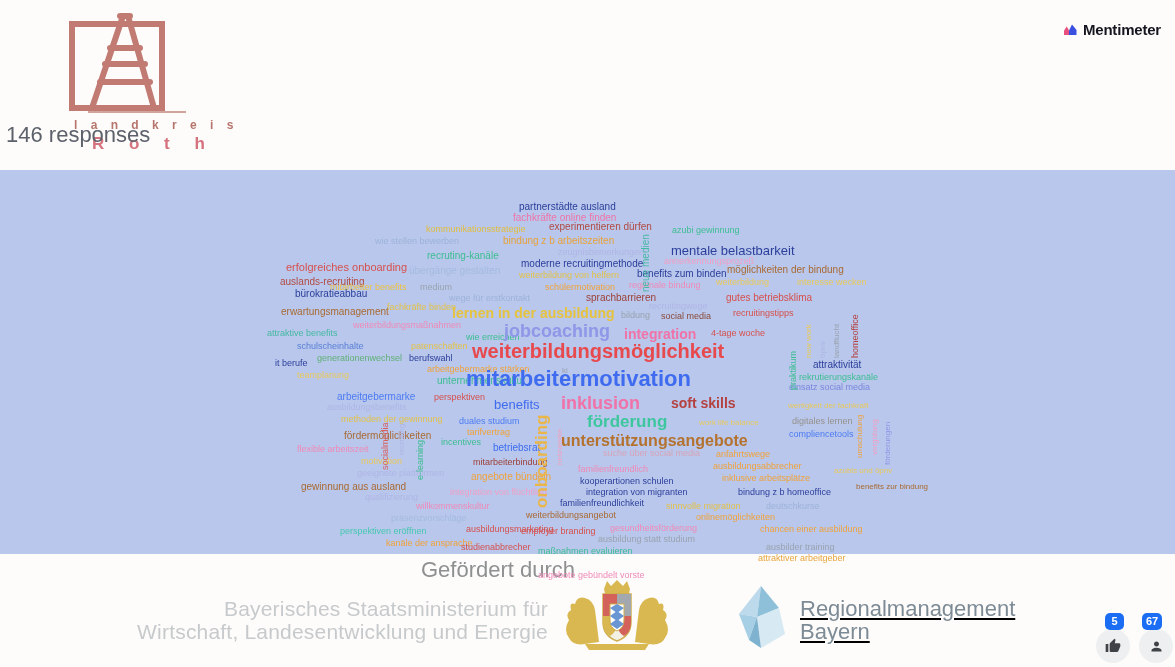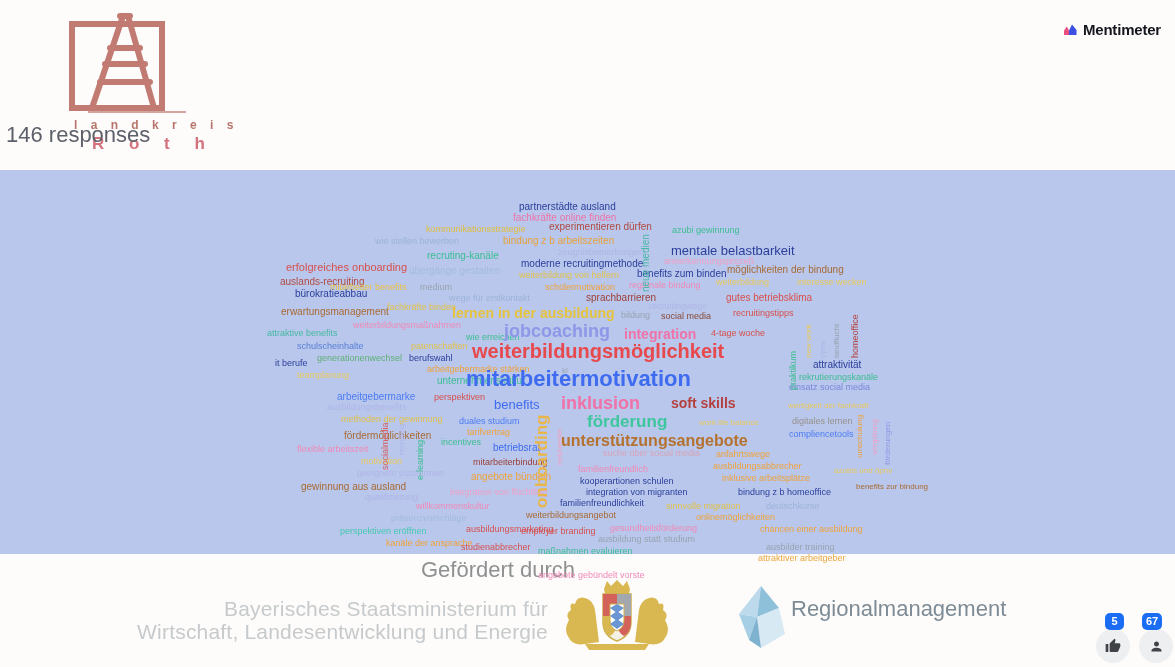--- a/index.html
+++ b/index.html
@@ -17,21 +17,21 @@
   
   .cloud-bg{position:absolute;left:0;top:170px;width:1175px;height:384px;background:#b8c7eb;}
   #cloud{position:absolute;left:0;top:0;width:1175px;height:667px;z-index:2;}
   .word{position:absolute;white-space:nowrap;font-weight:500;line-height:1.1;}
   .word.v{transform:rotate(-90deg);transform-origin:0 0;}
   
   .funded{position:absolute;left:421px;top:557px;font-size:22px;color:#8e9091;z-index:1;}
   .ministry{position:absolute;left:0;top:597px;width:548px;text-align:right;font-size:21px;
             line-height:23px;color:#c7cacc;letter-spacing:.2px;}
   .coat{position:absolute;left:563px;top:578px;}
-  .regional{position:absolute;left:733px;top:584px;display:flex;}
+  .regional{position:absolute;left:733px;top:584px;display:flex;gap:9px;text-decoration:underline;}
   .reg-text{font-size:22px;line-height:23px;color:#7d8b96;padding-top:13px;}
   
   .react-btn{position:absolute;width:34px;height:34px;border-radius:50%;background:#edeff1;border:none;
              display:flex;align-items:center;justify-content:center;cursor:pointer;padding:0;}
   #btn-thumb{left:1096px;top:629px;}
   #btn-person{left:1139px;top:629px;}
   .badge{position:absolute;min-width:11px;height:15px;padding:1px 4px;background:#1b6ef3;border-radius:5px;
          color:#fff;font-size:11px;font-weight:700;text-align:center;line-height:15px;z-index:4;}
   .badge1{left:1105px;top:613px;}
   .badge2{left:1142px;top:613px;}
@@ -224,20 +224,21 @@
   <div class="regional">
     <svg width="58" height="70" viewBox="0 0 58 70">
       <polygon points="28,2 6,30 24,33" fill="#bcdaeb"></polygon>
       <polygon points="28,2 24,33 46,24" fill="#8fc0da"></polygon>
       <polygon points="6,30 24,33 16,56" fill="#a6cee4"></polygon>
       <polygon points="24,33 46,24 52,50 28,64" fill="#d7e9f3"></polygon>
       <polygon points="16,56 24,33 28,64" fill="#7fb2cf"></polygon>
     </svg>
     <div class="reg-text">
       <div>Regionalmanagement</div>
+      <div>Bayern</div>
     </div>
   </div>
 
   <button class="react-btn" id="btn-thumb">
     <svg width="16" height="16" viewBox="0 0 24 24">
       <path d="M1 21h4V9H1v12zm22-11c0-1.1-.9-2-2-2h-6.31l.95-4.57.03-.32c0-.41-.17-.79-.44-1.06L14.17 1 7.59 7.59C7.22 7.95 7 8.45 7 9v10c0 1.1.9 2 2 2h9c.83 0 1.54-.5 1.84-1.22l3.02-7.05c.09-.23.14-.47.14-.73v-2z" fill="#3f4246"></path>
     </svg>
   </button>
   <span class="badge badge1">5</span>
 

